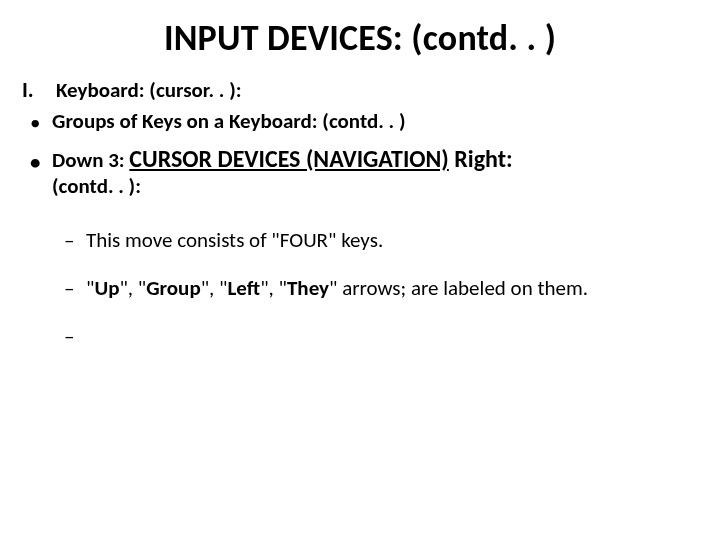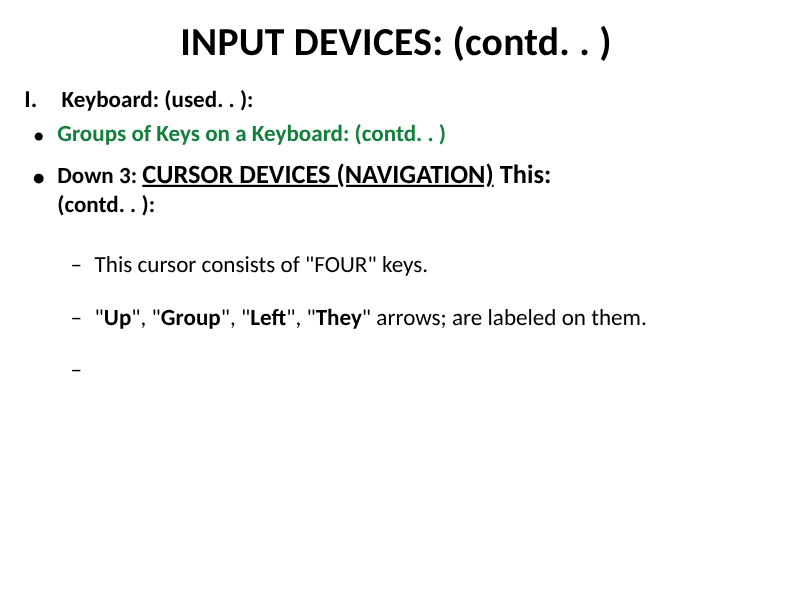--- a/index.html
+++ b/index.html
@@ -41,21 +41,21 @@
     align-items: baseline;
     margin-left: 8px;
   }
   .bullet-lvl1 .dot {
     width: 22px;
     font-size: 21px;
     line-height: 1;
     position: relative;
     top: 2px;
   }
-  .red { color: #15803d; }
+  .red { color: #000000; }
   .grp3 {
     font-size: 24px;
     font-weight: 700;
   }
   .grp3 .u { text-decoration: underline; }
   .dash-item {
     display: flex;
     align-items: baseline;
     margin-left: 42px;
     font-size: 21px;
@@ -70,44 +70,44 @@
 </style>
 </head>
 <body>
 
 <div class="slide">
 
   <div class="title">INPUT DEVICES: (contd. . )</div>
 
   <div class="row line">
     <span class="roman">I.</span>
-    <span class="bold">Keyboard: (used. . ):</span>
+    <span class="bold">Keyboard: (cursor. . ):</span>
   </div>
 
   <div class="bullet-lvl1 line">
     <span class="dot">•</span>
     <span class="bold red">Groups of Keys on a Keyboard: (contd. . )</span>
   </div>
 
   <div class="spacer-sm"></div>
 
   <div class="bullet-lvl1">
     <span class="dot bold">•</span>
     <div>
-      <span class="bold" style="font-size:21px">Down 3:  </span><span class="grp3"><span class="u">CURSOR DEVICES (NAVIGATION)</span><span> This: </span></span><br>
+      <span class="bold" style="font-size:21px">Down 3:  </span><span class="grp3"><span class="u">CURSOR DEVICES (NAVIGATION)</span><span> Right: </span></span><br>
       <span class="bold" style="font-size:21px">(contd. . ):</span>
     </div>
   </div>
 
   <div class="spacer-lg"></div>
 
   <div class="dash-item">
     <span class="dash">–</span>
     <div>
-      <span>This cursor consists of </span><span>"FOUR"</span><span> keys.</span>
+      <span>This move consists of </span><span>"FOUR"</span><span> keys.</span>
     </div>
   </div>
 
   <div class="spacer-md"></div>
 
   <div class="dash-item">
     <span class="dash">–</span>
     <div>
       <span>"</span><span class="bold">Up</span><span>", "</span><span class="bold">Group</span><span>", "</span><span class="bold">Left</span><span>", "</span><span class="bold">They</span><span>" arrows; are labeled on them.</span>
     </div>

